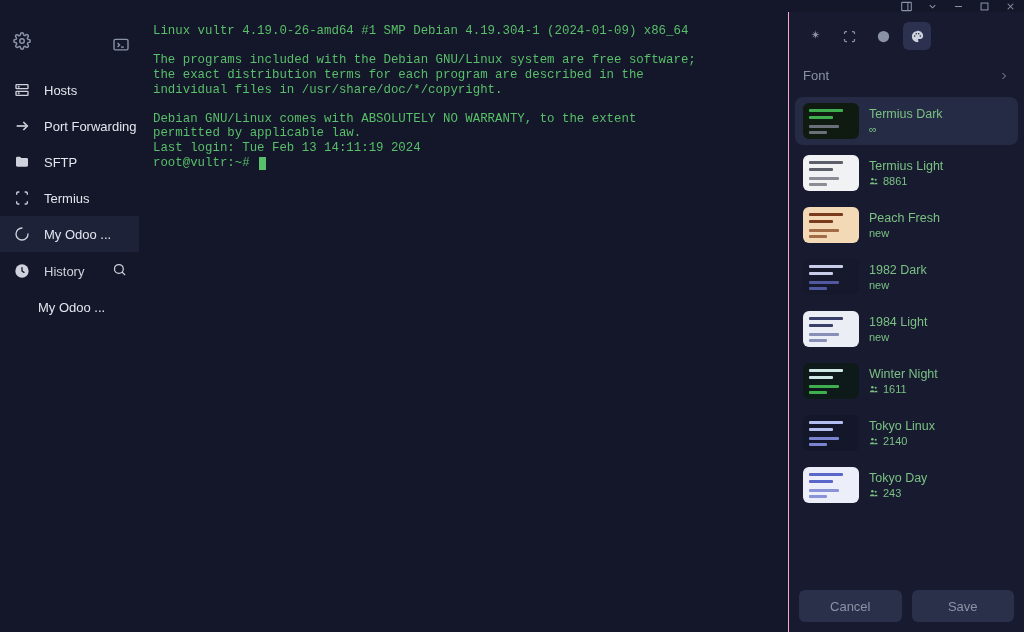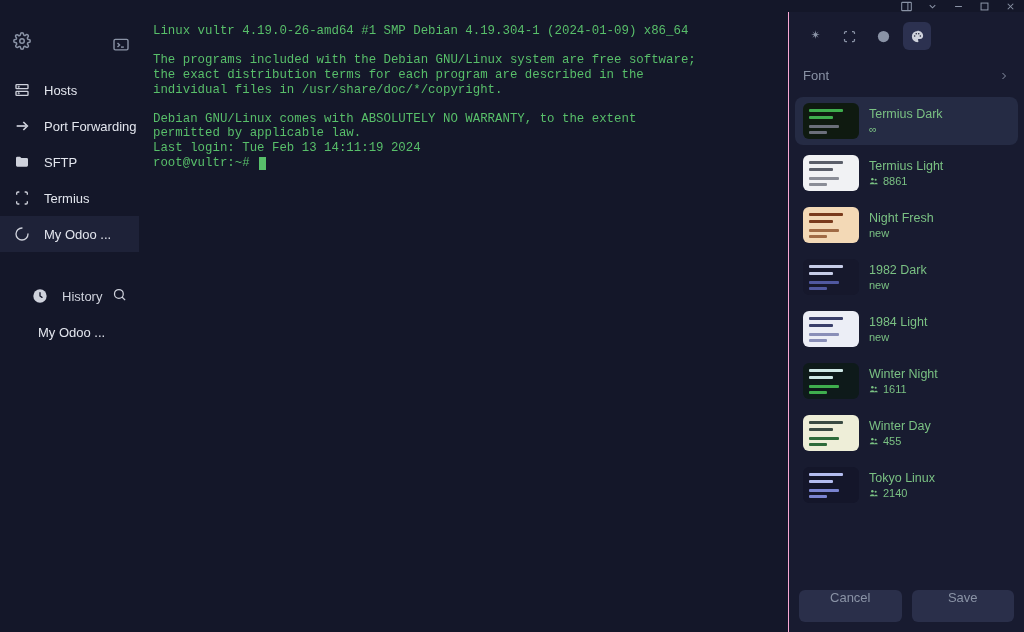--- a/index.html
+++ b/index.html
@@ -18,21 +18,21 @@
   .rail .gear { color:#8a93a6; }
   .rail svg { width:18px; height:18px; }
 
   
   .sidebar { width:95px; background:#141729; padding-top:20px; display:flex; flex-direction:column; font-size:13px;}
   .nav { margin-top:40px; width:139px; margin-left:-44px;}
   .nav-item { display:flex; align-items:center; gap:14px; padding:10px 0 10px 14px; color:#e3e6ee; cursor:pointer; font-size:13px;}
   .nav-item svg { width:16px; height:16px; flex-shrink:0;}
   .nav-item.active { background:#1e2238; }
   .nav-item.spinner svg { animation: none; }
-  .history-row { display:flex; align-items:center; justify-content:space-between; padding:10px 12px 10px 32px; margin-left:-44px; width:139px;margin-top:25px;}
+  .history-row { display:flex; align-items:center; justify-content:space-between; padding:10px 12px 10px 14px; margin-left:-44px; width:139px;}
   .history-row .label-wrap { display:flex; align-items:center; gap:14px;}
   .subitem { padding:10px 0 10px 38px; font-size:13px; color:#e3e6ee; margin-left:-44px; width:139px;}
   
   
   .terminal { flex:1; background:#141729; padding:12px 14px; font-family: "SFMono-Regular", Consolas, "Liberation Mono", monospace; font-size:12.4px; line-height:1.18; color:#58bf6a; white-space:pre; overflow:hidden;}
   .cursor { display:inline-block; width:7px; height:13px; background:#58bf6a; vertical-align:text-bottom; margin-left:2px;}
 
   
   .panel { width:236px; background:#181b30; display:flex; flex-direction:column; border-left:1px solid #f9a8d4;}
   .panel-toolbar { display:flex; gap:6px; padding:10px 12px 8px; align-items:center;}
@@ -44,21 +44,21 @@
   .themes { flex:1; overflow-y:auto; padding:4px 6px; display:flex; flex-direction:column; gap:4px;}
   .theme { display:flex; align-items:center; gap:10px; padding:6px 8px; border-radius:8px; cursor:pointer;}
   .theme.selected { background:#252b44; }
   .swatch { width:56px; height:36px; border-radius:6px; position:relative; overflow:hidden; flex-shrink:0;}
   .swatch .bar { position:absolute; height:3px; border-radius:1px;}
   .theme-text { display:flex; flex-direction:column; gap:2px;}
   .theme-name { font-size:12.5px; color:#7ac183; }
   .theme-sub { font-size:11px; color:#7ac183; display:flex; align-items:center; gap:4px;}
   .theme-sub svg {width:10px;height:10px;}
   .panel-footer { display:flex; gap:10px; padding:10px 10px;}
-  .btn { flex:1; height:32px; border-radius:6px; background:#2a2f4a; color:#8a93a6; display:flex; justify-content:center; font-size:13px; cursor:pointer;}
+  .btn { flex:1; height:32px; border-radius:6px; background:#2a2f4a; color:#8a93a6; display:flex; align-items:center; justify-content:center; font-size:13px; cursor:pointer;}
   
   
   .sw-dark { background:#0f1a10;}
   .sw-dark .a{background:#3fae4e; left:6px; top:6px; width:34px;}
   .sw-dark .b{background:#3fae4e; left:6px; top:13px; width:24px;}
   .sw-dark .c{background:#6b6f7a; left:6px; top:22px; width:30px;}
   .sw-dark .d{background:#6b6f7a; left:6px; top:28px; width:18px;}
   .sw-light { background:#f1f2f4;}
   .sw-light .a{background:#5b5f6a; left:6px; top:6px; width:34px;}
   .sw-light .b{background:#5b5f6a; left:6px; top:13px; width:24px;}
@@ -290,21 +290,21 @@
           </div>
         </div>
         <div class="theme">
           <div class="swatch sw-peach">
             <span class="bar a"></span>
             <span class="bar b"></span>
             <span class="bar c"></span>
             <span class="bar d"></span>
           </div>
           <div class="theme-text">
-            <span class="theme-name">Night Fresh</span>
+            <span class="theme-name">Peach Fresh</span>
             <span class="theme-sub"> new</span>
           </div>
         </div>
         <div class="theme">
           <div class="swatch sw-1984d">
             <span class="bar a"></span>
             <span class="bar b"></span>
             <span class="bar c"></span>
             <span class="bar d"></span>
           </div>
@@ -336,53 +336,53 @@
             <span class="theme-name">Winter Night</span>
             <span class="theme-sub"><svg viewBox="0 0 24 24" fill="currentColor">
                 <circle cx="8" cy="8" r="3"></circle>
                 <circle cx="16" cy="9" r="2.5"></circle>
                 <path d="M2 20c0-3 3-5 6-5s6 2 6 5"></path>
                 <path d="M13 20c0-2.5 2-4 4-4s4 1.5 4 4"></path>
               </svg> 1611</span>
           </div>
         </div>
         <div class="theme">
-          <div class="swatch sw-wday">
-            <span class="bar a"></span>
-            <span class="bar b"></span>
-            <span class="bar c"></span>
-            <span class="bar d"></span>
-          </div>
-          <div class="theme-text">
-            <span class="theme-name">Winter Day</span>
-            <span class="theme-sub"><svg viewBox="0 0 24 24" fill="currentColor">
-                <circle cx="8" cy="8" r="3"></circle>
-                <circle cx="16" cy="9" r="2.5"></circle>
-                <path d="M2 20c0-3 3-5 6-5s6 2 6 5"></path>
-                <path d="M13 20c0-2.5 2-4 4-4s4 1.5 4 4"></path>
-              </svg> 455</span>
-          </div>
-        </div>
-        <div class="theme">
           <div class="swatch sw-tnight">
             <span class="bar a"></span>
             <span class="bar b"></span>
             <span class="bar c"></span>
             <span class="bar d"></span>
           </div>
           <div class="theme-text">
             <span class="theme-name">Tokyo Linux</span>
             <span class="theme-sub"><svg viewBox="0 0 24 24" fill="currentColor">
                 <circle cx="8" cy="8" r="3"></circle>
                 <circle cx="16" cy="9" r="2.5"></circle>
                 <path d="M2 20c0-3 3-5 6-5s6 2 6 5"></path>
                 <path d="M13 20c0-2.5 2-4 4-4s4 1.5 4 4"></path>
               </svg> 2140</span>
           </div>
         </div>
+        <div class="theme">
+          <div class="swatch sw-tday">
+            <span class="bar a"></span>
+            <span class="bar b"></span>
+            <span class="bar c"></span>
+            <span class="bar d"></span>
+          </div>
+          <div class="theme-text">
+            <span class="theme-name">Tokyo Day</span>
+            <span class="theme-sub"><svg viewBox="0 0 24 24" fill="currentColor">
+                <circle cx="8" cy="8" r="3"></circle>
+                <circle cx="16" cy="9" r="2.5"></circle>
+                <path d="M2 20c0-3 3-5 6-5s6 2 6 5"></path>
+                <path d="M13 20c0-2.5 2-4 4-4s4 1.5 4 4"></path>
+              </svg> 243</span>
+          </div>
+        </div>
       </div>
     <div class="panel-footer">
       <div class="btn">
           <span>Cancel</span>
         </div>
       <div class="btn">
           <span>Save</span>
         </div>
     </div>
   </div>

